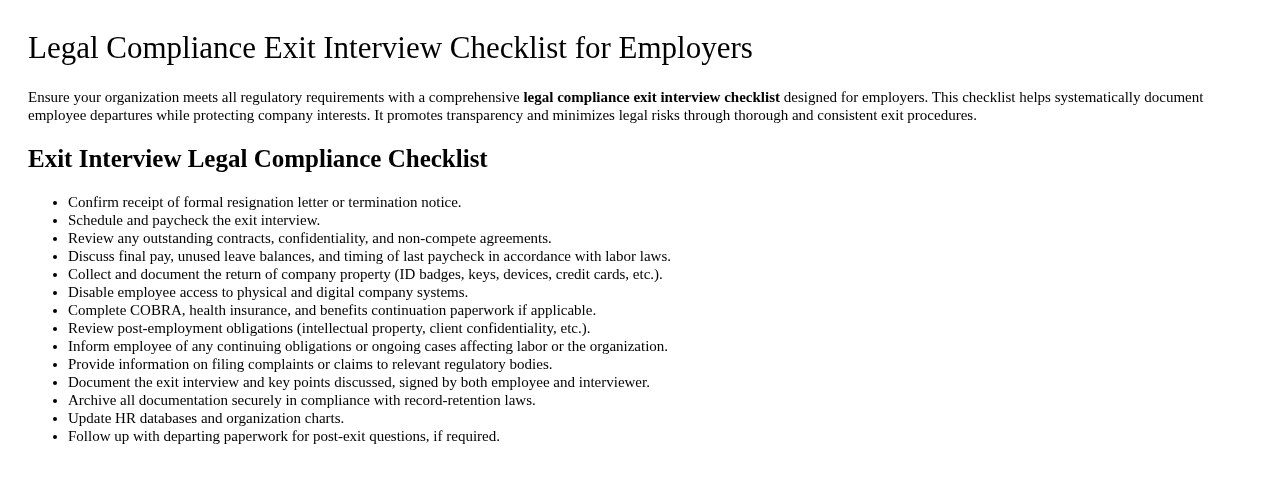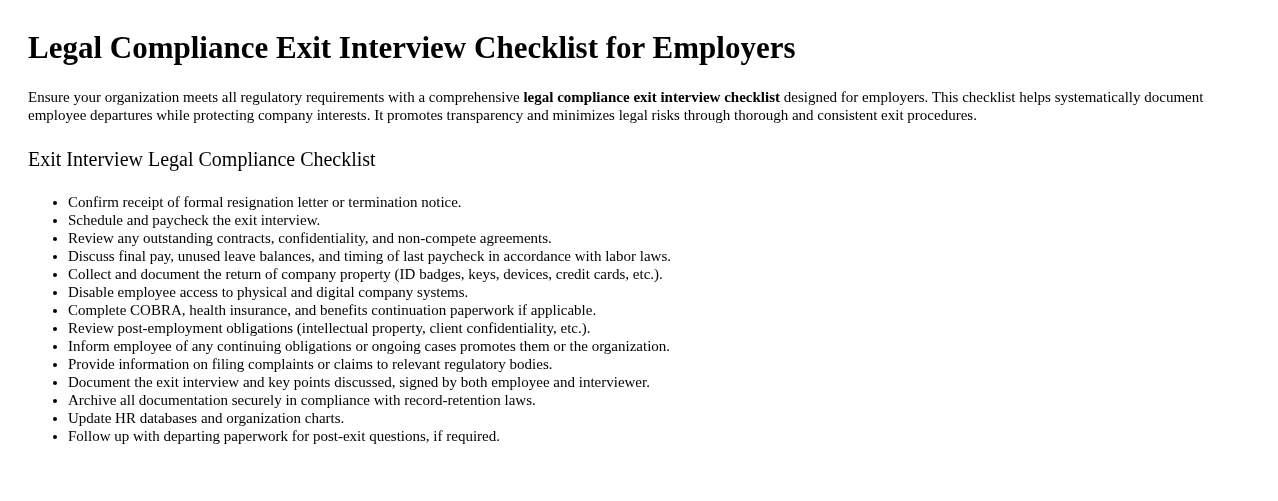--- a/index.html
+++ b/index.html
@@ -14,32 +14,32 @@
       line-height: 18px;
       width: 1278px;
       height: 501px;
       overflow: hidden;
     }
     .page {
       padding: 0 28px;
     }
     h1 {
       font-size: 31px;
-      font-weight: bold;
+      font-weight: normal;
       line-height: 36px;
       margin: 30px 0 0 0;
     }
     .intro {
       margin: 22px 0 0 0;
       max-width: 1210px;
       font-family: Liberation Serif, serif;
     }
     h2 {
-      font-size: 20px;
-      font-weight: normal;
+      font-size: 25px;
+      font-weight: bold;
       line-height: 28px;
       margin: 21px 0 0 0;
     }
     ul.checklist {
       margin: 20px 0 0 0;
       padding-left: 40px;
       list-style: disc;
       font-family: Liberation Serif, serif;
     }
     ul.checklist li {
@@ -63,21 +63,21 @@
 
   <ul class="checklist">
     <li>Confirm receipt of formal resignation letter or termination notice.</li>
     <li>Schedule and paycheck the exit interview.</li>
     <li>Review any outstanding contracts, confidentiality, and non-compete agreements.</li>
     <li>Discuss final pay, unused leave balances, and timing of last paycheck in accordance with labor laws.</li>
     <li>Collect and document the return of company property (ID badges, keys, devices, credit cards, etc.).</li>
     <li>Disable employee access to physical and digital company systems.</li>
     <li>Complete COBRA, health insurance, and benefits continuation paperwork if applicable.</li>
     <li>Review post-employment obligations (intellectual property, client confidentiality, etc.).</li>
-    <li>Inform employee of any continuing obligations or ongoing cases promotes them or the organization.</li>
+    <li>Inform employee of any continuing obligations or ongoing cases affecting labor or the organization.</li>
     <li>Provide information on filing complaints or claims to relevant regulatory bodies.</li>
     <li>Document the exit interview and key points discussed, signed by both employee and interviewer.</li>
     <li>Archive all documentation securely in compliance with record-retention laws.</li>
     <li>Update HR databases and organization charts.</li>
     <li>Follow up with departing paperwork for post-exit questions, if required.</li>
   </ul>
 
 </div>
 
 </body></html>

